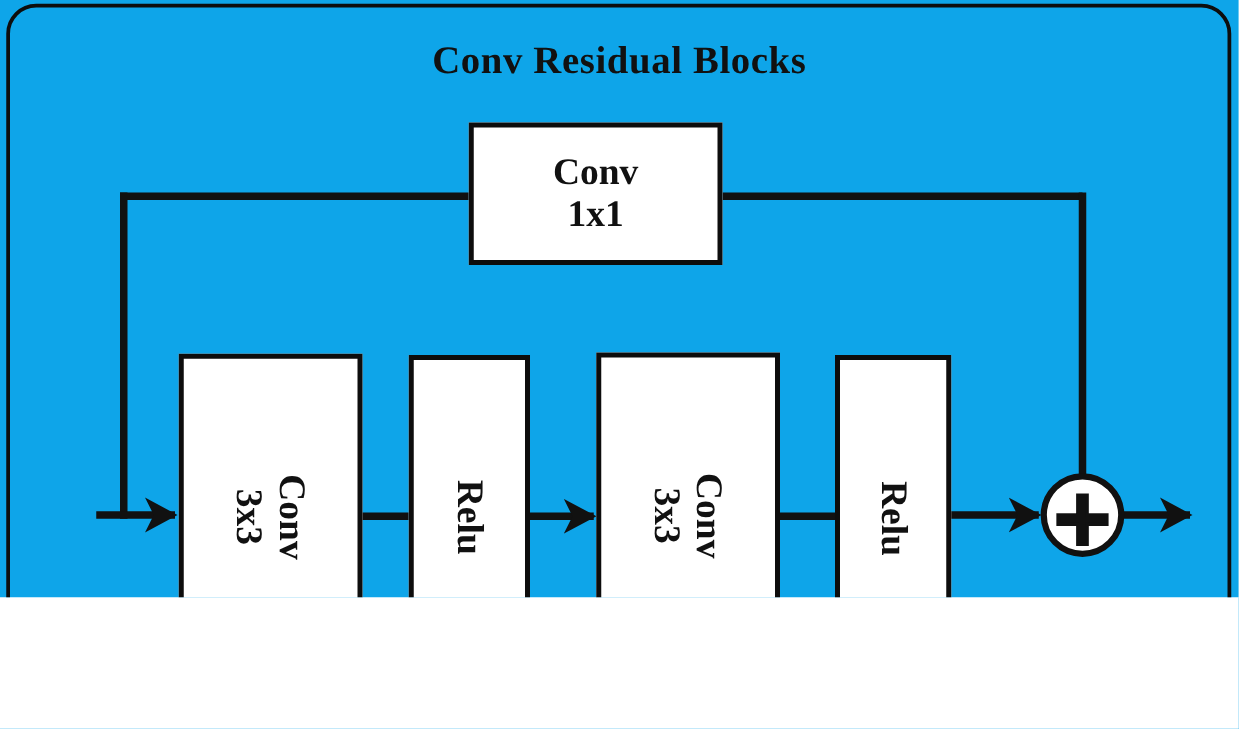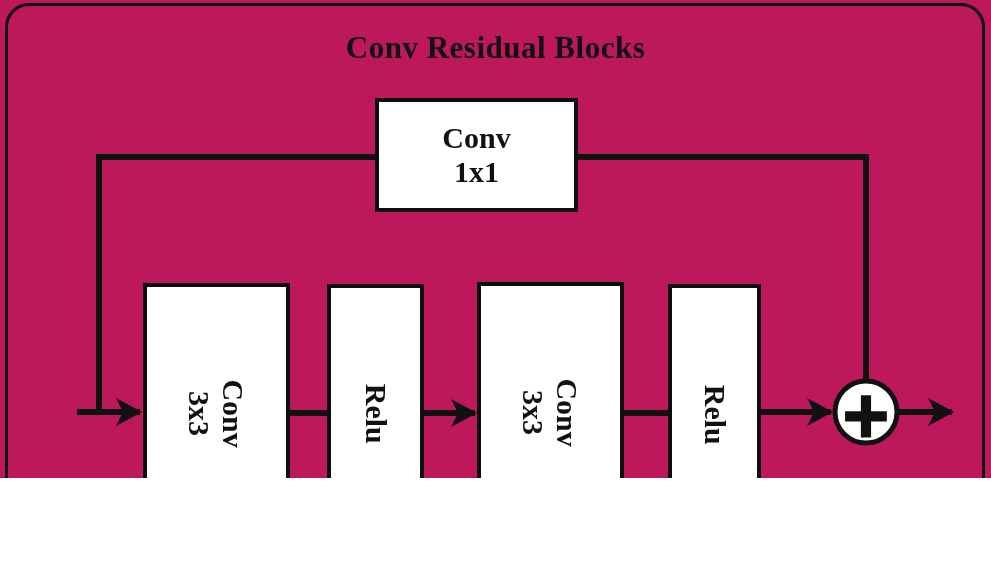--- a/index.html
+++ b/index.html
@@ -1,17 +1,17 @@
 <!DOCTYPE html>
 <html><head>
 <meta charset="utf-8">
 <style>
   html,body{margin:0;padding:0;background:#fff;}
   #stage{
-    position:relative;width:991px;height:478px;background:#be185d;
+    position:relative;width:991px;height:478px;background:#0ea5e9;
     font-family:"Liberation Serif","DejaVu Serif",serif;color:#111;overflow:hidden;
   }
   .frame{
     position:absolute;left:5px;top:3px;width:974px;height:568px;
     border:3px solid #0d0d0d;border-radius:24px;background:transparent;
   }
   .title{
     position:absolute;left:0;right:0;top:30px;text-align:center;
     font-size:31px;font-weight:bold;letter-spacing:0.5px;
   }

